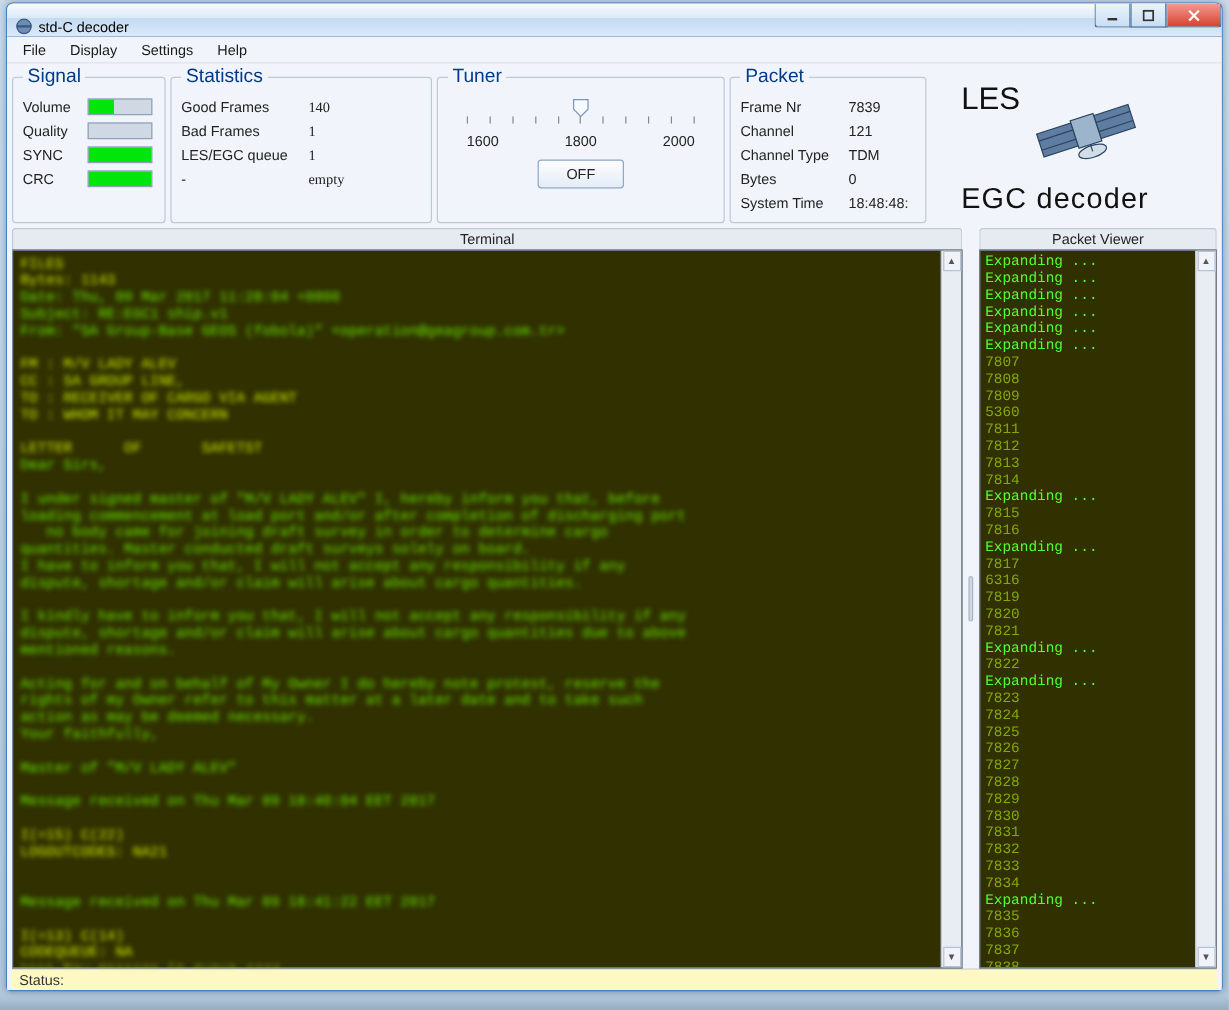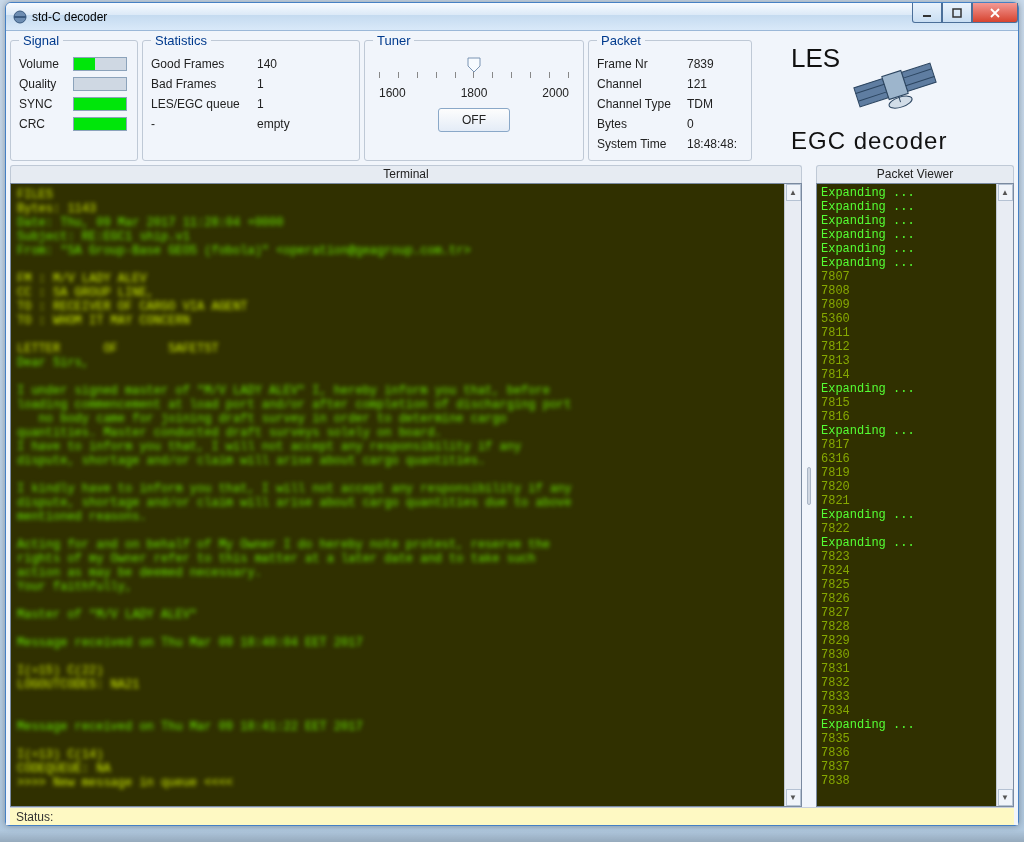--- a/index.html
+++ b/index.html
@@ -1,47 +1,47 @@
 <!DOCTYPE html>
 <html><head>
 <meta charset="utf-8">
 <style>
   * { box-sizing: border-box; }
   html, body { margin:0; padding:0; font-family: "Segoe UI", Tahoma, sans-serif; font-size:12px; }
   body { background:linear-gradient(to bottom,#c8d9ea 0%, #b0c8de 100%); width:1024px; height:842px; overflow:hidden; position:relative;}
 
   
   .window { position:absolute; left:5px; top:2px; width:1014px; height:824px; border:1px solid #4580c4; border-radius:6px 6px 4px 4px; background:#ffffff; box-shadow:0 0 6px rgba(0,0,0,.3); display:flex; flex-direction:column; }
-  .titlebar { height:28px; background:linear-gradient(to bottom,#f7fbff 0%, #dbe9f7 45%, #c5dbf0 46%, #d9e9f9 100%); border-bottom:1px solid #9bb8d8; border-radius:5px 5px 0 0; display:flex; align-items:center; padding:0 2px 0 6px; position:relative;}
+  .titlebar { height:28px; background:linear-gradient(to bottom,#f7fbff 0%, #dbe9f7 45%, #c5dbf0 46%, #d9e9f9 100%); border-bottom:1px solid #9bb8d8; border-radius:5px 5px 0 0; display:flex; align-items:flex-end; padding:0 2px 0 6px; position:relative;}
   .titlebar .icon16 { width:16px; height:16px; margin-right:4px;}
   .titlebar .title { color:#000; font-size:12px;}
   .winbtns { position:absolute; right:0; top:0; display:flex; height:20px;}
   .winbtn { width:30px; height:20px; border:1px solid #4b6f99; border-top:none; display:flex; align-items:center; justify-content:center; font-size:10px; color:#2a2a2a; background:linear-gradient(to bottom,#eaf3fc,#c9def3);}
   .winbtn.min{border-radius:0 0 0 3px;}
   .winbtn.close{ background:linear-gradient(to bottom,#f39a95,#d6432f); color:#fff; width:46px; border-radius:0 0 3px 0;}
   .menubar { height:22px; background:#f1f5fb; border-bottom:1px solid #d8dde3; display:flex; align-items:center; padding:0 4px; gap:2px;}
   .menuitem { padding:2px 8px; color:#1a1a1a; border:1px solid transparent; border-radius:2px;}
 
   .client { flex:1; background:#f1f5fb; display:flex; flex-direction:column; padding:2px 4px 0 4px; min-height:0;}
 
   
   .panels { display:flex; gap:4px; }
   fieldset.panel { border:1px solid #bfc9d6; border-radius:3px; background:#f1f5fb; padding:6px 8px 6px 8px; margin:0;}
-  fieldset.panel legend { padding:0 4px; color:#003a8d; font-size:13px;}
+  fieldset.panel legend { padding:0 4px; color:#003a8d; font-size:16px;}
   .panel.signal { width:128px;}
   .panel.stats  { width:218px;}
-  .panel.tuner  { width:220px;}
+  .panel.tuner  { width:240px;}
   .panel.packet { width:164px;}
   .logo { flex:1; display:flex; align-items:center; justify-content:center; padding:4px;}
   .row { display:flex; align-items:center; height:20px; gap:6px;}
   .lbl { width:48px; color:#222;}
   .bar { width:54px; height:14px; border:1px solid #8ca3bb; background:#cfd8e3; position:relative;}
   .bar .fill{ position:absolute; left:0; top:0; bottom:0; background:#00e60a;}
   .statlbl { width:100px; color:#222;}
-  .statval { color:#222;}
+  .statval { color:#222;font-family:Liberation Serif, serif;}
   .packlbl { width:84px; color:#222;}
   .packval { color:#222;}
 
   
   .tuner-inner{ display:flex; flex-direction:column; align-items:center; padding-top:4px;}
   .slider-track{ width:190px; height:12px; position:relative; margin-top:14px;}
   .slider-track .ticks{position:absolute; left:0; right:0; top:0; height:6px; display:flex; justify-content:space-between;}
   .slider-track .tick{width:1px; height:6px; background:#888;}
   .slider-thumb{ position:absolute; top:-16px; left:50%; transform:translateX(-50%);}
   .slider-labels{ width:190px; display:flex; justify-content:space-between; margin-top:2px; color:#222;}
@@ -92,20 +92,26 @@
           </svg>
       </div>
       <div class="winbtn close">
         <svg width="12" height="10">
             <path d="M2 1 L10 9 M10 1 L2 9" stroke="#fff" stroke-width="1.8"></path>
           </svg>
       </div>
     </div>
   </div>
 
+  <div class="menubar">
+    <div class="menuitem">File</div>
+    <div class="menuitem">Display</div>
+    <div class="menuitem">Settings</div>
+    <div class="menuitem">Help</div>
+  </div>
 
   <div class="client">
     <div class="panels">
 
       <fieldset class="panel signal">
         <legend>Signal</legend>
         <div id="signal-rows">
             <div class="row">
               <div class="lbl">Volume</div>
               <div class="bar">

